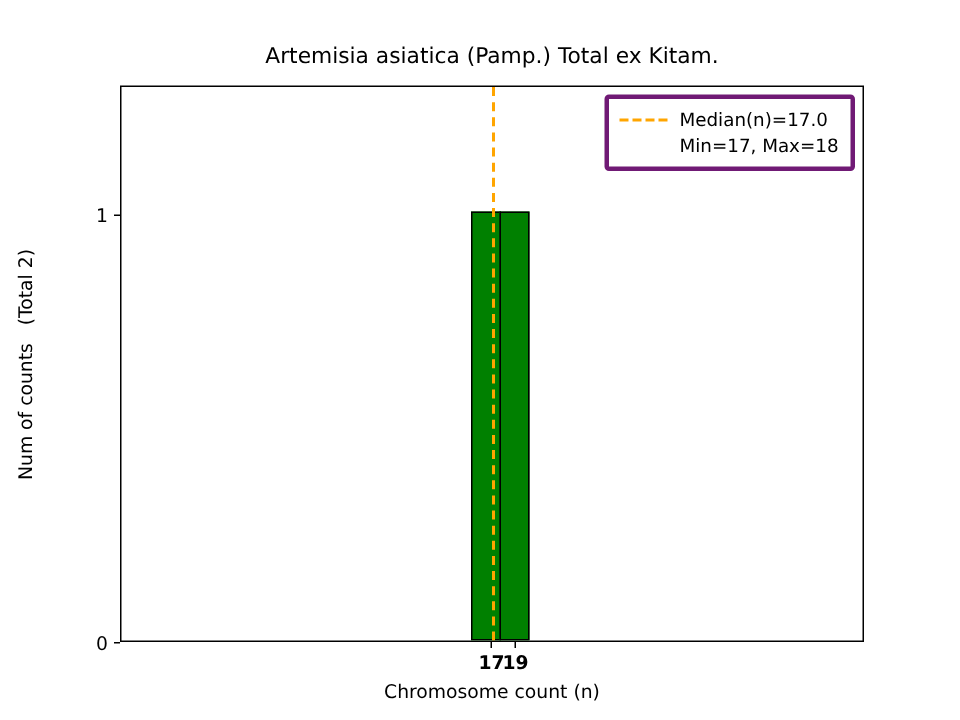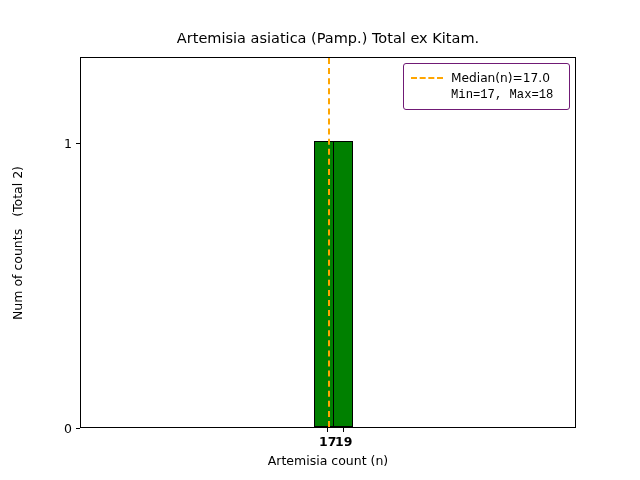--- a/index.html
+++ b/index.html
@@ -115,21 +115,21 @@
     white-space: pre;
     text-align: center;
   }
   
   #legend {
     position: absolute;
     left: 403px;
     top: 63px;
     width: 167px;
     box-sizing: border-box;
-    border: 1px solid #701a75;
+    border: 3px solid #701a75;
     border-radius: 3px;
     background: rgba(255,255,255,0.92);
     padding: 5px 7px 6px 7px;
   }
   .legend-row {
     display: flex;
     align-items: center;
     height: 17px;
   }
   .legend-swatch {
@@ -148,21 +148,20 @@
     border-top: 2.6px dashed #ffa500;
     display: block;
   }
   .legend-text {
     font-size: 12.2px;
     white-space: nowrap;
     color: #000000;
   }
   .legend-row.continuation {
     padding-left: 40px;
-    font-family: Liberation Mono, monospace;
   }
 </style>
 </head>
 <body>
 
 <div id="figure">
 
   <div id="chart-title">Artemisia asiatica (Pamp.) Total ex Kitam.</div>
 
   <div id="plot-area">
@@ -181,21 +180,21 @@
 
   <div class="ylabel-abs" style="left:44px; top:421px; width:28px;">0</div>
   <div style="position:absolute; left:76px; top:427.5px; width:4px; height:0; border-top:1.1px solid #000;"></div>
 
   <div class="xtick-mark" style="left:327px;"></div>
   <div class="xtick-label" style="left:319px; width:16px;">17</div>
 
   <div class="xtick-mark" style="left:343px;"></div>
   <div class="xtick-label" style="left:335px; width:16px;">19</div>
 
-  <div id="xaxis-title">Artemisia count (n)</div>
+  <div id="xaxis-title">Chromosome count (n)</div>
 
   <div id="yaxis-title-wrap">
     <div id="yaxis-title">Num of counts   (Total 2)</div>
   </div>
 
   <div id="legend">
     <div class="legend-row">
       <span class="legend-swatch">
           <i></i>
         </span>

